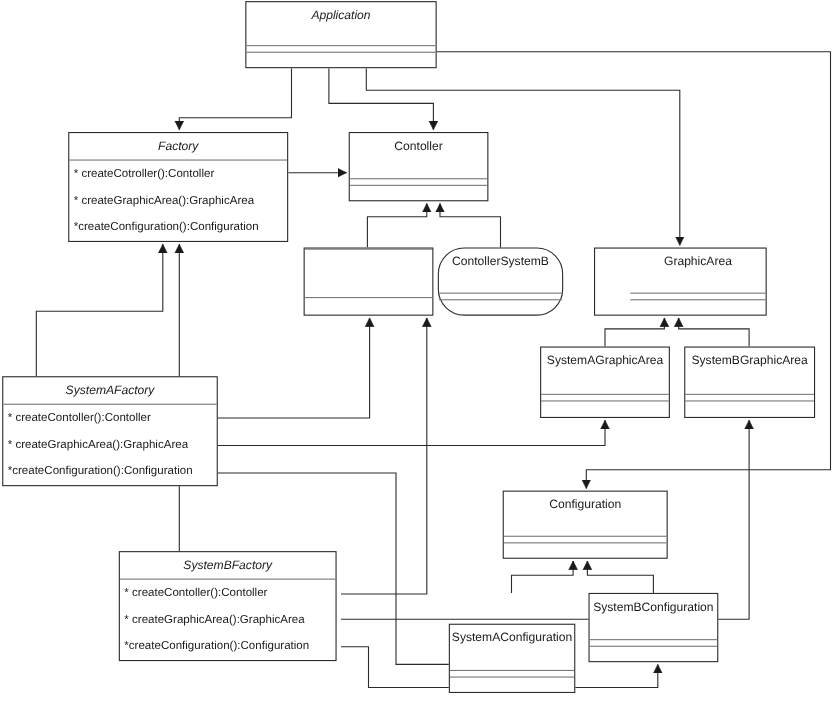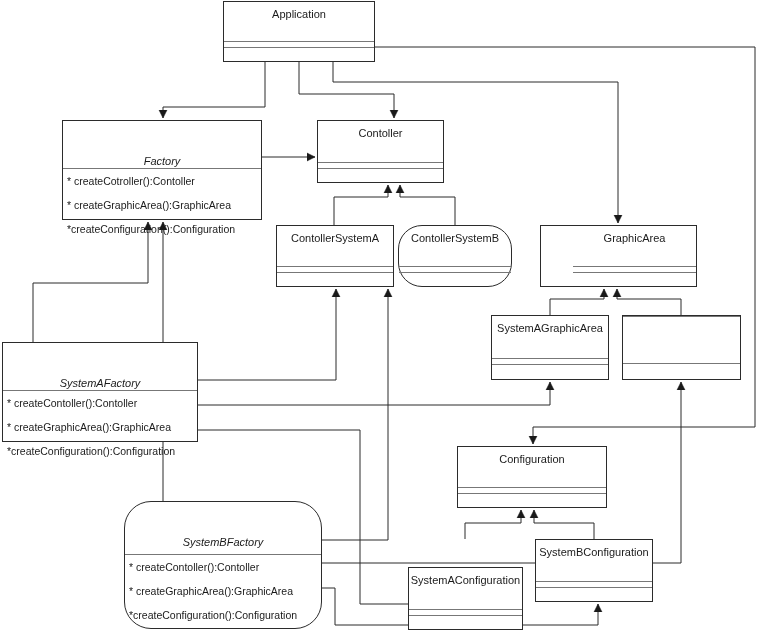--- a/index.html
+++ b/index.html
@@ -38,21 +38,20 @@
     text-align: center;
     font-size: 11px;
     color: #1a1a1a;
     padding-top: 6px;
     line-height: 13px;
     white-space: nowrap;
     overflow: hidden;
   }
   .uml-name.abstract {
     font-style: italic;
-    margin-top: 28px;
   }
   .uml-attrs {
     box-sizing: border-box;
     flex: 1 1 auto;
     border-top: 1px solid #777;
     min-height: 6px;
   }
   .uml-ops {
     box-sizing: border-box;
     border-top: 1px solid #777;
@@ -104,71 +103,71 @@
         <path d="M 198 380 L 336 380 L 336 289" fill="none" stroke="#2b2b2b" stroke-width="1" marker-end="url(#filledArrow)"></path>
         <path d="M 198 405 L 550 405 L 550 382" fill="none" stroke="#2b2b2b" stroke-width="1" marker-end="url(#filledArrow)"></path>
         <path d="M 198 430 L 360 430 L 360 604 L 470 604 L 470 604" fill="none" stroke="#2b2b2b" stroke-width="1" marker-end="url(#filledArrow)"></path>
         <path d="M 310 540 L 388 540 L 388 289" fill="none" stroke="#2b2b2b" stroke-width="1" marker-end="url(#filledArrow)"></path>
         <path d="M 310 563 L 681 563 L 681 382" fill="none" stroke="#2b2b2b" stroke-width="1" marker-end="url(#filledArrow)"></path>
         <path d="M 310 588 L 335 588 L 335 625 L 598 625 L 598 604" fill="none" stroke="#2b2b2b" stroke-width="1" marker-end="url(#filledArrow)"></path>
       </g>
   </svg>
 
   <div id="class-layer">
-      <div class="uml-class simple" style="left: 223px; top: 1px; width: 152px; height: 61px;">
+      <div class="uml-class simple" style="left: 223px; top: 1px; width: 174px; height: 61px; font-style: italic;">
         <div class="uml-name" style="height: 44px;">Application</div>
         <div class="uml-attrs"></div>
         <div class="uml-ops" style="height: 16px;"></div>
       </div>
       <div class="uml-class" style="left: 62px; top: 120px; width: 200px; height: 100px;">
         <div class="uml-name abstract" style="height: 24px;">Factory</div>
         <div class="uml-ops with-items">
           <div class="op-row">* createCotroller():Contoller</div>
           <div class="op-row">* createGraphicArea():GraphicArea</div>
           <div class="op-row">*createConfiguration():Configuration</div>
         </div>
       </div>
       <div class="uml-class simple" style="left: 317px; top: 120px; width: 127px; height: 63px;">
         <div class="uml-name" style="height: 46px;">Contoller</div>
         <div class="uml-attrs"></div>
         <div class="uml-ops" style="height: 16px;"></div>
       </div>
       <div class="uml-class simple" style="left: 276px; top: 225px; width: 118px; height: 62px;">
-        <div class="uml-name" style="height: 44px;">ContollerSystemA</div>
         <div class="uml-attrs"></div>
         <div class="uml-ops" style="height: 16px;"></div>
       </div>
       <div class="uml-class simple" style="left: 398px; top: 225px; width: 114px; height: 62px; border-radius: 24px;">
         <div class="uml-name" style="height: 44px;">ContollerSystemB</div>
         <div class="uml-attrs"></div>
         <div class="uml-ops" style="height: 16px;"></div>
       </div>
       <div class="uml-class simple" style="left: 540px; top: 225px; width: 157px; height: 62px; padding-left: 32px;">
         <div class="uml-name" style="height: 44px;">GraphicArea</div>
         <div class="uml-attrs"></div>
         <div class="uml-ops" style="height: 16px;"></div>
       </div>
       <div class="uml-class simple" style="left: 491px; top: 315px; width: 118px; height: 65px;">
         <div class="uml-name" style="height: 45px;">SystemAGraphicArea</div>
         <div class="uml-attrs"></div>
         <div class="uml-ops" style="height: 16px;"></div>
       </div>
       <div class="uml-class simple" style="left: 622px; top: 315px; width: 119px; height: 65px;">
+        <div class="uml-name" style="height: 45px;">SystemBGraphicArea</div>
         <div class="uml-attrs"></div>
         <div class="uml-ops" style="height: 16px;"></div>
       </div>
       <div class="uml-class" style="left: 2px; top: 342px; width: 196px; height: 100px;">
         <div class="uml-name abstract" style="height: 24px;">SystemAFactory</div>
         <div class="uml-ops with-items">
           <div class="op-row">* createContoller():Contoller</div>
           <div class="op-row">* createGraphicArea():GraphicArea</div>
           <div class="op-row">*createConfiguration():Configuration</div>
         </div>
       </div>
-      <div class="uml-class" style="left: 124px; top: 501px; width: 198px; height: 128px; border-radius: 27px;">
+      <div class="uml-class" style="left: 108px; top: 501px; width: 198px; height: 100px;">
         <div class="uml-name abstract" style="height: 24px;">SystemBFactory</div>
         <div class="uml-ops with-items">
           <div class="op-row">* createContoller():Contoller</div>
           <div class="op-row">* createGraphicArea():GraphicArea</div>
           <div class="op-row">*createConfiguration():Configuration</div>
         </div>
       </div>
       <div class="uml-class simple" style="left: 457px; top: 446px; width: 150px; height: 62px; justify-content: center;">
         <div class="uml-name" style="height: 44px;">Configuration</div>
         <div class="uml-attrs"></div>

